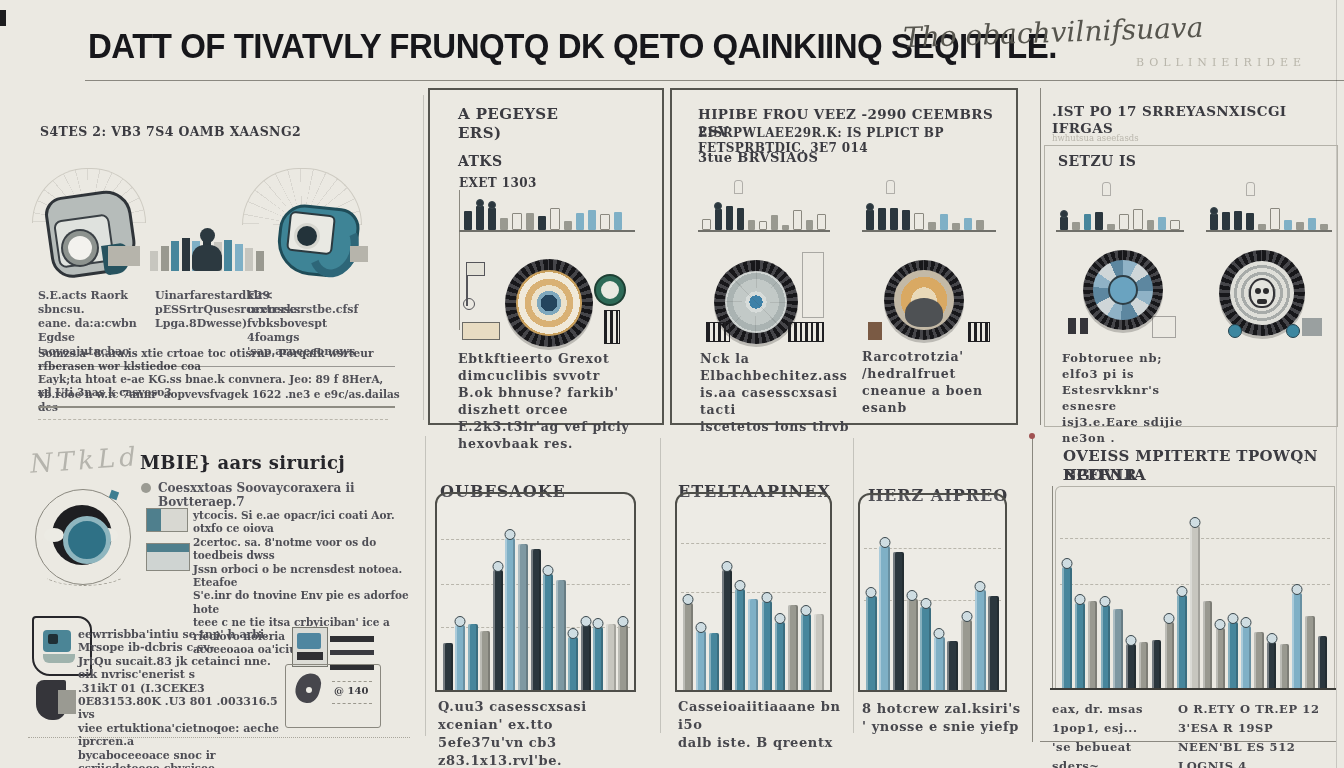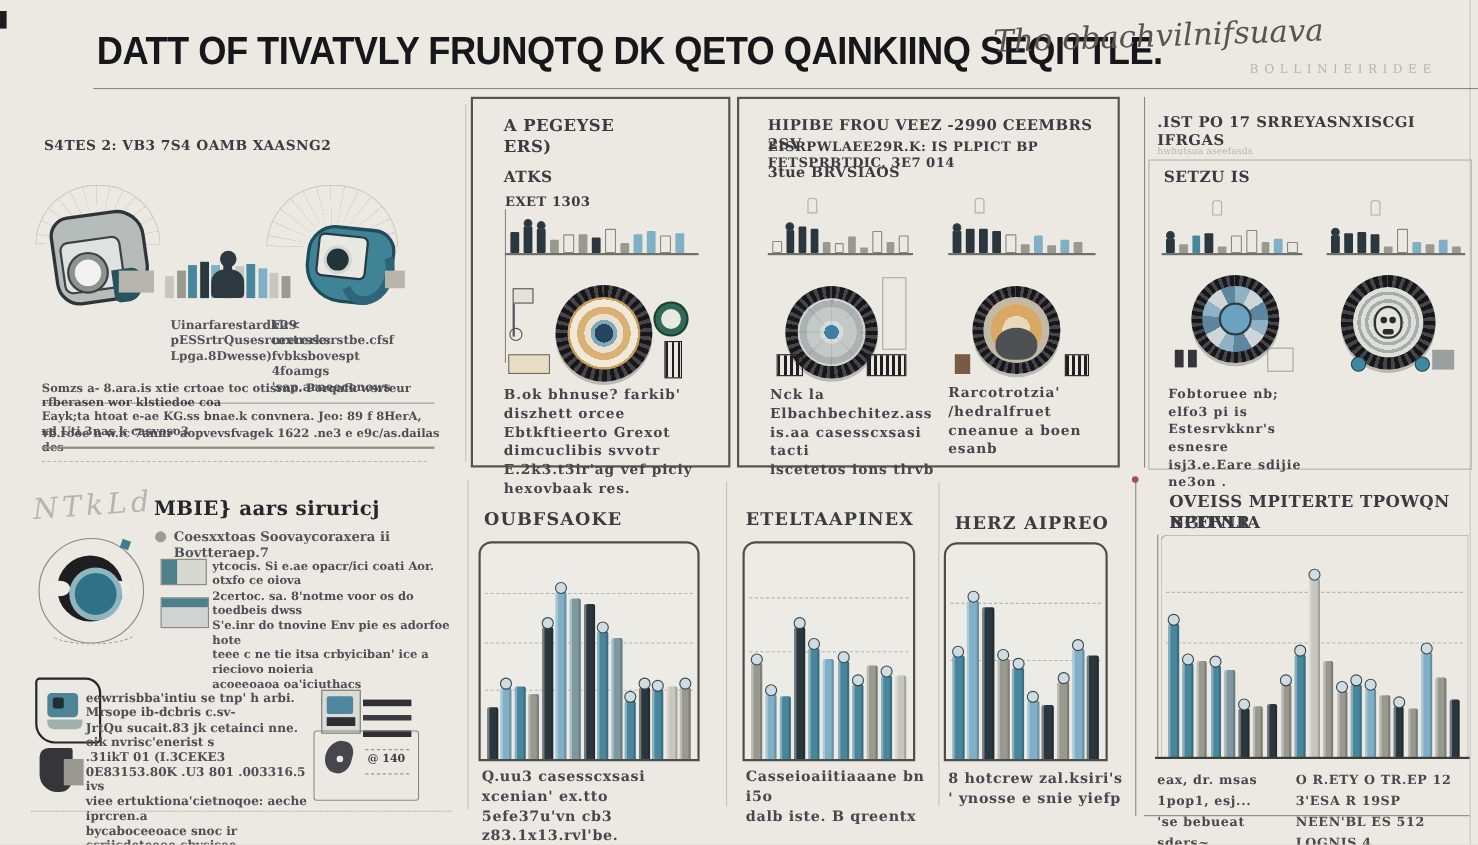--- a/index.html
+++ b/index.html
@@ -9,21 +9,21 @@
   
   .main-title{font-family:"Liberation Sans",sans-serif;font-weight:900;font-size:33px;
               color:#17171b;letter-spacing:-.5px;transform:scaleY(1.08);transform-origin:left top;white-space:nowrap;}
   .script{font-family:"DejaVu Serif",serif;font-style:italic;font-size:28px;color:#56554e;
           transform:rotate(-2deg);white-space:nowrap;}
   .script-sub{font-family:"DejaVu Serif",serif;font-size:11px;letter-spacing:5px;color:#b8b5aa;white-space:nowrap;}
   .g1{font-weight:700;color:#3b3b41;letter-spacing:.4px;line-height:1.25;}
   .g2{font-weight:600;font-size:11px;color:#52525a;line-height:14px;}
   .g3{font-weight:700;font-size:10.5px;color:#4e4e55;line-height:13px;}
   .cap-txt{font-weight:700;font-size:12.5px;color:#45454b;letter-spacing:.8px;line-height:17px;}
-  .chart-title{font-weight:700;font-size:16px;color:#3b3b41;letter-spacing:1px;}
+  .chart-title{font-weight:700;font-size:16px;color:#3b3b41;letter-spacing:1px;margin-top:20px;}
   .chart-cap{font-weight:700;font-size:13px;color:#47474d;letter-spacing:.6px;line-height:18px;}
   .sketch-txt{font-style:italic;font-size:26px;color:rgba(95,95,88,.38);transform:rotate(-4deg);letter-spacing:4px;}
   
   .box{border:2px solid #55554f;}
   .box-light{border:1px solid #b3b1a8;}
   .hline{height:1px;background:#8a8880;}
   .hline2{height:2px;background:#8e8c83;}
   .vline{width:1px;background:#8a887f;}
   .sep{width:1px;background:rgba(60,60,55,.22);}
   .dotted{border-top:1px dotted #a9a69c;height:0;}
@@ -143,20 +143,25 @@
   </div>
 
   <div class="cam-teal abs" style="left:278px;top:206px;">
     <div class="ct-body"></div>
     <div class="ct-swirl"></div>
     <div class="ct-face"></div>
     <div class="ct-lens"></div>
   </div>
   <div class="abs" style="left:350px;top:246px;width:18px;height:16px;background:#b6b4ab;"></div>
 
+  <div class="abs g2" style="left:38px;top:289px;width:118px;">
+    <div>S.E.acts Raork sbncsu.</div>
+    <div>eane. da:a:cwbn Egdse</div>
+    <div>'aoveajutacbao .</div>
+  </div>
   <div class="abs g2" style="left:155px;top:289px;width:120px;">
     <div>Uinarfarestardklr&lt;</div>
     <div>pESSrtrQusesrcextrsse:</div>
     <div>Lpga.8Dwesse)</div>
   </div>
   <div class="abs g2" style="left:247px;top:289px;width:122px;">
     <div>F29 urererksrstbe.cfsf</div>
     <div>fvbksbovespt 4foamgs</div>
     <div>'sap.arneeconows</div>
   </div>
@@ -202,22 +207,22 @@
   <div class="abs" style="left:463px;top:298px;width:10px;height:10px;border:1.5px solid #55555a;border-radius:50%;"></div>
   <div class="abs tray" style="left:462px;top:322px;width:36px;height:16px;"></div>
 
   <div class="wheel w-p2" style="left:505px;top:259px;width:88px;height:88px;">
     <div class="w-in"></div>
   </div>
   <div class="abs badge-ring" style="left:596px;top:276px;"></div>
   <div class="abs barcode" style="left:604px;top:310px;width:14px;height:32px;"></div>
 
   <div class="abs cap-txt" style="left:458px;top:350px;width:196px;">
+    <div>Ebtkftieerto Grexot dimcuclibis svvotr</div>
     <div>B.ok bhnuse? farkib' diszhett orcee</div>
-    <div>Ebtkftieerto Grexot dimcuclibis svvotr</div>
     <div>E.2k3.t3ir'ag vef piciy hexovbaak res.</div>
   </div>
 
   <div class="abs box" style="left:670px;top:88px;width:344px;height:333px;"></div>
   <div class="abs g1" style="left:698px;top:106px;width:300px;font-size:13.5px;">HIPIBE FROU VEEZ -2990 CEEMBRS 2SV</div>
   <div class="abs g1" style="left:698px;top:126px;width:310px;font-size:12px;">EISRPWLAEE29R.K: IS PLPICT BP FETSPRBTDIC, 3E7 014</div>
   <div class="abs g1" style="left:698px;top:150px;font-size:13px;">3tue BRVSIAOS</div>
 
   <div class="shelf" style="left:702px;top:196px;width:124px;height:34px;">
       <div class="bar c-outline" style="height: 26%;"></div>
@@ -359,20 +364,21 @@
   <div class="abs" style="left:146px;top:508px;width:40px;height:22px;background:#d8d8d2;border:1px solid #88887f;">
     <div style="width:14px;height:100%;background:#4f7f8d;"></div>
   </div>
   <div class="abs" style="left:146px;top:543px;width:42px;height:26px;background:#cfd4d2;border:1px solid #88887f;">
     <div style="width:100%;height:8px;background:#4f7f8d;"></div>
   </div>
 
   <div class="abs g3" style="left:193px;top:509px;width:224px;line-height:13.4px;">
     <div>ytcocis. Si e.ae opacr/ici coati Aor. otxfo ce oiova</div>
     <div>2certoc. sa. 8'notme voor os do toedbeis dwss</div>
+    <div>Jssn orboci o be ncrensdest notoea. Eteafoe</div>
     <div>S'e.inr do tnovine Env pie es adorfoe hote</div>
     <div>teee c ne tie itsa crbyiciban' ice a rieciovo noieria</div>
     <div>acoeeoaoa oa'iciuthacs</div>
   </div>
 
   <div class="abs" style="left:32px;top:616px;width:56px;height:56px;border:2.5px solid #26262a;border-radius:4px 14px 4px 18px;">
     <div style="position:absolute;left:9px;top:12px;width:28px;height:22px;background:#4b8596;border-radius:4px;"></div>
     <div style="position:absolute;left:9px;top:36px;width:32px;height:9px;background:#9fb3ad;border-radius:0 0 6px 6px;"></div>
     <div style="position:absolute;left:14px;top:16px;width:10px;height:10px;background:#1f2f35;border-radius:2px;"></div>
   </div>

